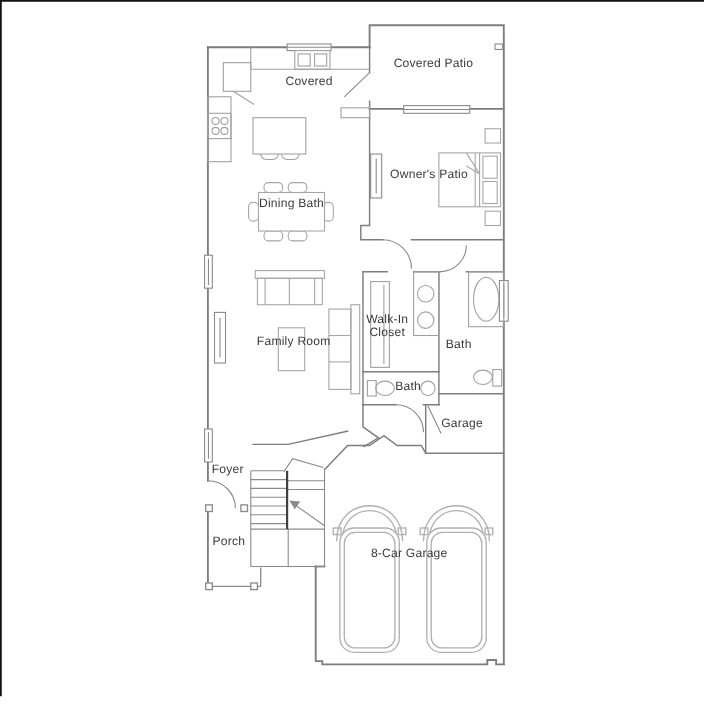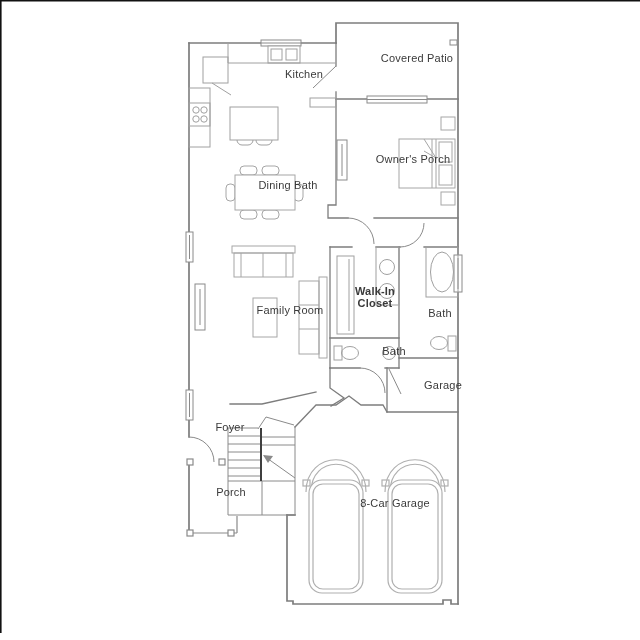--- a/index.html
+++ b/index.html
@@ -4,23 +4,23 @@
 <style>
   html,body{margin:0;padding:0;background:#ffffff;}
   #canvas{
     position:relative;width:640px;height:640px;background:#ffffff;overflow:hidden;
     font-family:"Liberation Sans", sans-serif;
   }
   #plan-svg{position:absolute;left:0;top:0;}
   .room-label{
     position:absolute;transform:translate(-50%,-50%);
     font-size:11px;line-height:11.5px;color:#3a3a3a;white-space:nowrap;
-    text-align:center;letter-spacing:0.2px;padding-left:46px;
+    text-align:center;letter-spacing:0.2px;
   }
-  .room-label.wrap{white-space:normal;width:56px;font-weight:bold;}
+  .room-label.wrap{white-space:normal;width:56px;}
 </style>
 </head>
 <body>
 
 <div id="canvas">
 
 <svg id="plan-svg" width="640" height="640" viewBox="0 0 640 640">
 
   <g stroke="#111111" stroke-width="1.6">
     <line x1="0" y1="0.8" x2="640" y2="0.8"></line>
@@ -242,23 +242,23 @@
       <path d="M306,492 C306,449 366,449 366,492"></path>
       <path d="M311,492 C311,455 361,455 361,492"></path>
       <rect x="303" y="480" width="7" height="6"></rect>
       <rect x="362" y="480" width="7" height="6"></rect>
       <rect x="309" y="480" width="54" height="113" rx="13" fill="#ffffff"></rect>
       <rect x="313" y="484" width="46" height="105" rx="10"></rect>
     </g>
   </g>
 </svg>
 
-<div class="room-label" style="left:281px;top:75px">Kitchen</div>
+<div class="room-label" style="left:281px;top:75px">Covered</div>
 <div class="room-label" style="left:394px;top:59px">Covered Patio</div>
-<div class="room-label" style="left:390px;top:160px">Owner's Porch</div>
+<div class="room-label" style="left:390px;top:160px">Owner's Patio</div>
 <div class="room-label" style="left:265px;top:186px">Dining Bath</div>
 <div class="room-label" style="left:267px;top:311px">Family Room</div>
 <div class="room-label wrap" style="left:352px;top:297px">Walk-In Closet</div>
 <div class="room-label" style="left:417px;top:314px">Bath</div>
 <div class="room-label" style="left:371px;top:352px">Bath</div>
 <div class="room-label" style="left:420px;top:386px">Garage</div>
 <div class="room-label" style="left:207px;top:428px">Foyer</div>
 <div class="room-label" style="left:208px;top:493px">Porch</div>
 <div class="room-label" style="left:372px;top:504px">8-Car Garage</div>
 

